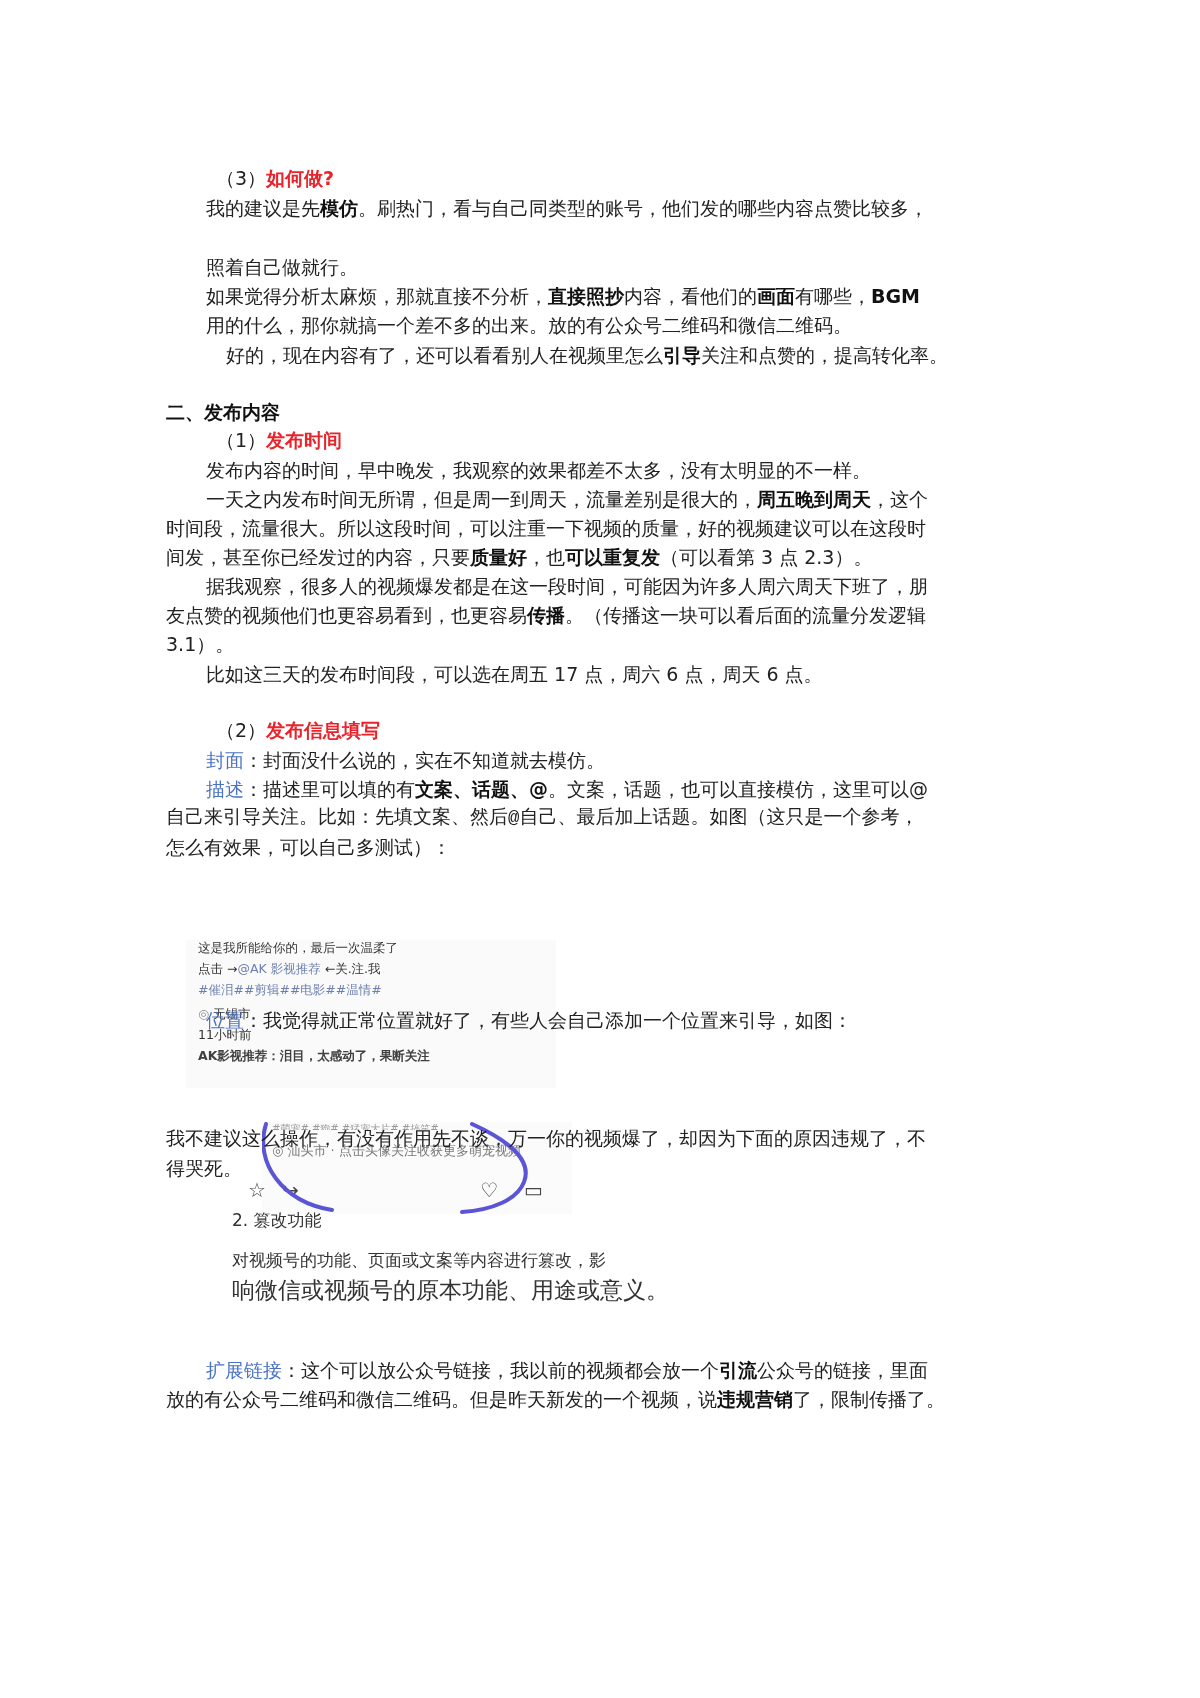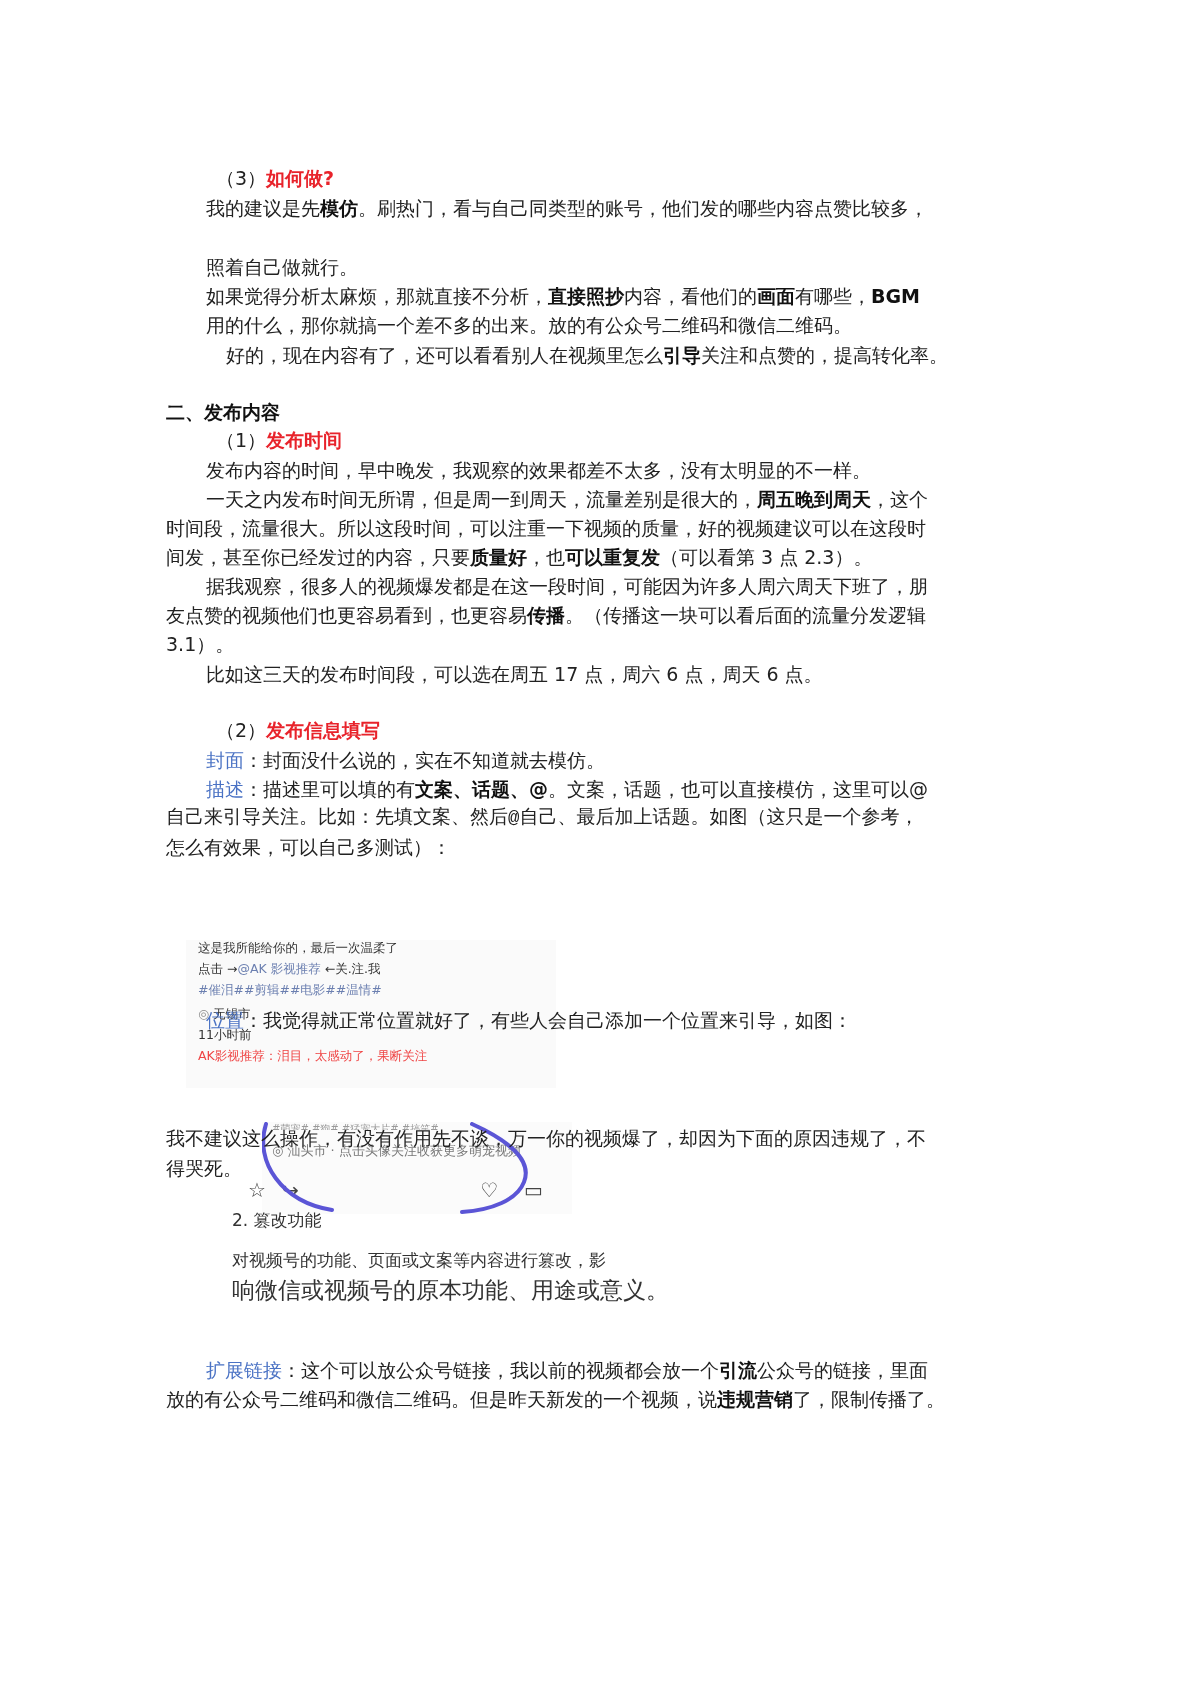--- a/index.html
+++ b/index.html
@@ -18,21 +18,21 @@
     .blue { color: #4a72c4; }
     .h2 { font-weight: bold; color: #111; }
 
     .shot1 {
       position: absolute; left: 186px; top: 940px; width: 370px; height: 148px;
       background: #fafafa;
     }
     .shot1 .t { position: absolute; left: 12px; font-size: 12.5px; line-height: 16px; white-space: nowrap; color: #333; }
     .shot1 .link { color: #6b7fb0; }
     .shot1 .tags { color: #6b7fb0; }
-    .shot1 .grey { color: #ef4444; }
+    .shot1 .grey { color: #404040; font-weight: bold; }
 
     .shot2 {
       position: absolute; left: 262px; top: 1122px; width: 310px; height: 92px;
       background: #fbfbfb;
     }
     .shot2 .loc { position: absolute; left: 10px; top: 20px; font-size: 13px; color: #777; white-space: nowrap; }
     .shot2 .top-cut { position: absolute; left: 10px; top: 0px; font-size: 10px; color: #999; white-space: nowrap; height: 8px; overflow: hidden; }
     .shot2 svg.circle { position: absolute; left: 0; top: 0; }
     .icon { position: absolute; font-size: 20px; color: #444; line-height: 20px; }
   </style>

